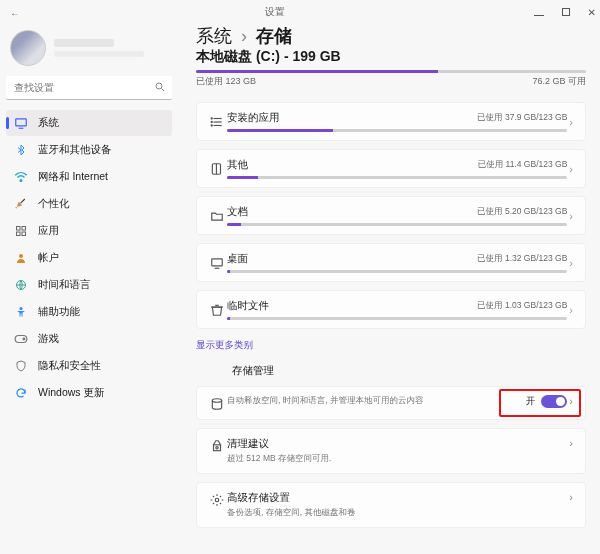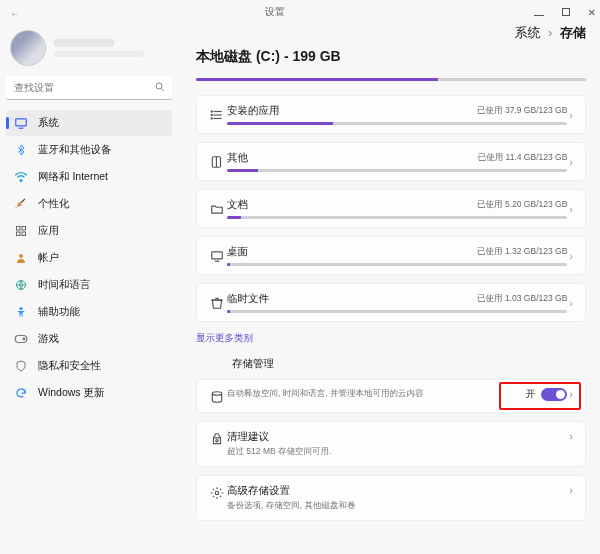--- a/index.html
+++ b/index.html
@@ -20,24 +20,24 @@
   .search { position:relative; margin-bottom:10px; }
   .search input { width:100%; height:24px; background:#fff; border:none; border-bottom:1px solid #bbb; padding:0 22px 0 8px; font-size:10px; outline:none; border-radius:2px; }
   .search .sicon { position:absolute; right:6px; top:5px; color:#888; }
   .nav { display:flex; flex-direction:column; gap:1px; }
   .nav-item { display:flex; align-items:center; height:26px; padding:0 8px; border-radius:3px; cursor:pointer; gap:10px; }
   .nav-item.active { background:#eceaea; position:relative; }
   .nav-item.active::before { content:""; position:absolute; left:0; top:7px; bottom:7px; width:3px; background:#3b61ff; border-radius:2px; }
   .nav-item .icon { width:14px; display:flex; align-items:center; justify-content:center; }
   .nav-item .label { font-size:10.5px; }
   .main { flex:1; padding: 0 14px 8px 18px; overflow:auto; }
-  .crumb { font-size:13px; margin-bottom:6px; margin-top:0px;text-align:right; }
+  .crumb { font-size:18px; margin-top:0px; }
   .crumb .sep { color:#888; margin:0 4px; }
   .crumb .strong { font-weight:600; }
-  .disk-title { font-size:14px; font-weight:600; margin-bottom:12px; }
+  .disk-title { font-size:14px; font-weight:600; margin-bottom:4px; }
   .bigbar-wrap { margin-bottom:14px; }
   .bigbar { width:100%; height:3px; background:#d0d0d0; border-radius:3px; overflow:hidden; }
   .bigbar .fill { height:100%; background:#7b47c9; }
   .bigbar-labels { display:flex; justify-content:space-between; color:#666; font-size:9px; margin-top:2px; }
   .card { background:#fdfdfd; border:1px solid #eee; border-radius:4px; padding:8px 12px; margin-bottom:8px; display:flex; align-items:center; gap:2px; }
   .cat-card { flex-direction:row; }
   .cat-icon { width:16px; display:flex; align-items:center; justify-content:center; color:#555; }
   .cat-body { flex:1; }
   .cat-head { display:flex; justify-content:space-between; align-items:center; }
   .cat-name { font-size:10.5px; }
@@ -198,20 +198,24 @@
       <span>系统</span>
       <span class="sep">›</span>
       <span class="strong">存储</span>
     </div>
 
     <div class="disk-title">本地磁盘 (C:) - 199 GB</div>
     <div class="bigbar-wrap">
       <div class="bigbar">
           <div class="fill" id="diskfill" style="width: 62%;"></div>
         </div>
+      <div class="bigbar-labels">
+        <span>已使用 123 GB</span>
+        <span>76.2 GB 可用</span>
+      </div>
     </div>
 
     <div id="cats">
         <div class="card cat-card">
           <div class="cat-icon">
             <svg width="14" height="14" viewBox="0 0 24 24" fill="none" stroke="#555" stroke-width="2">
               <line x1="6" y1="6" x2="20" y2="6"></line>
               <line x1="6" y1="12" x2="20" y2="12"></line>
               <line x1="6" y1="18" x2="20" y2="18"></line>
               <circle cx="3" cy="6" r="1"></circle>

